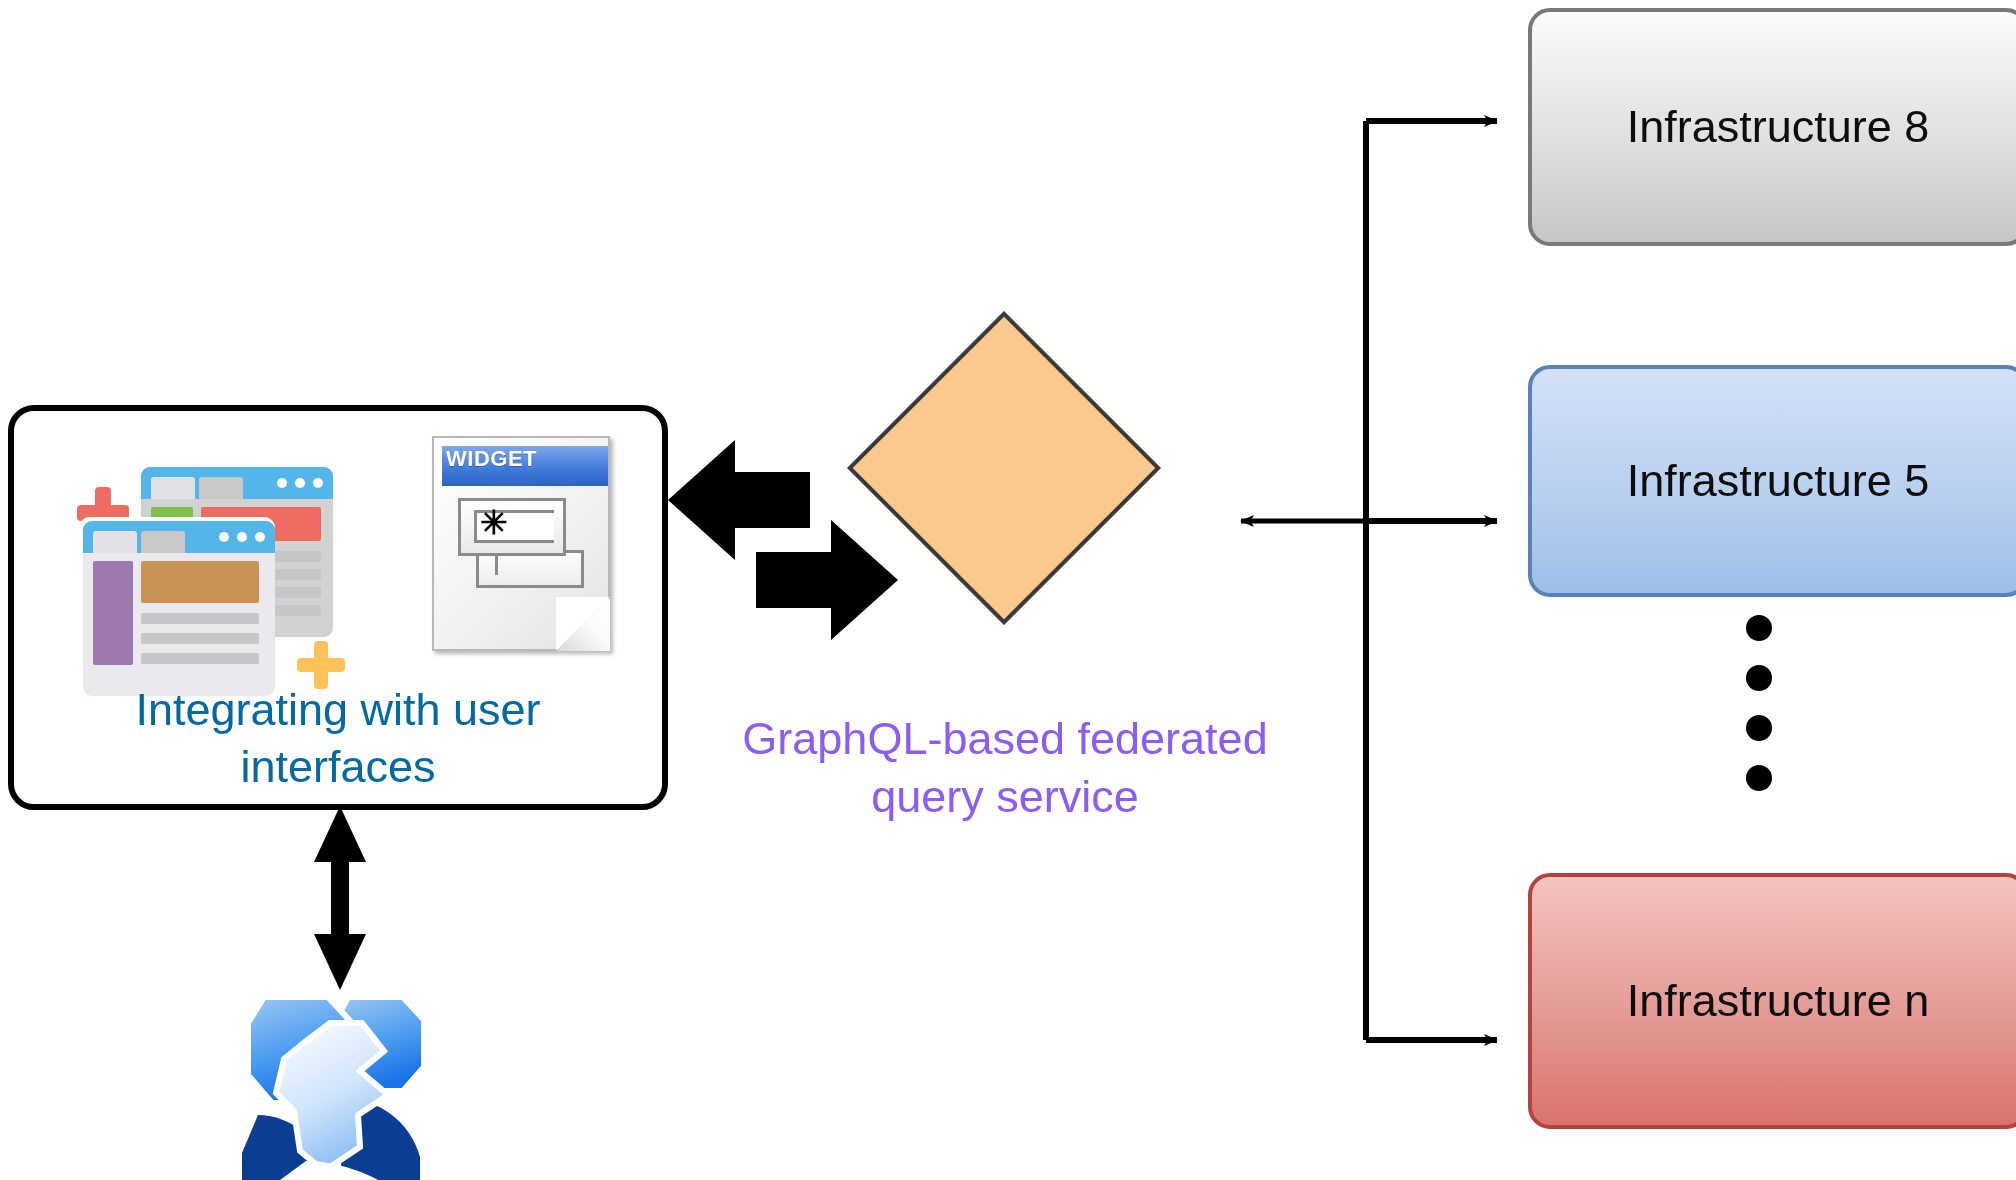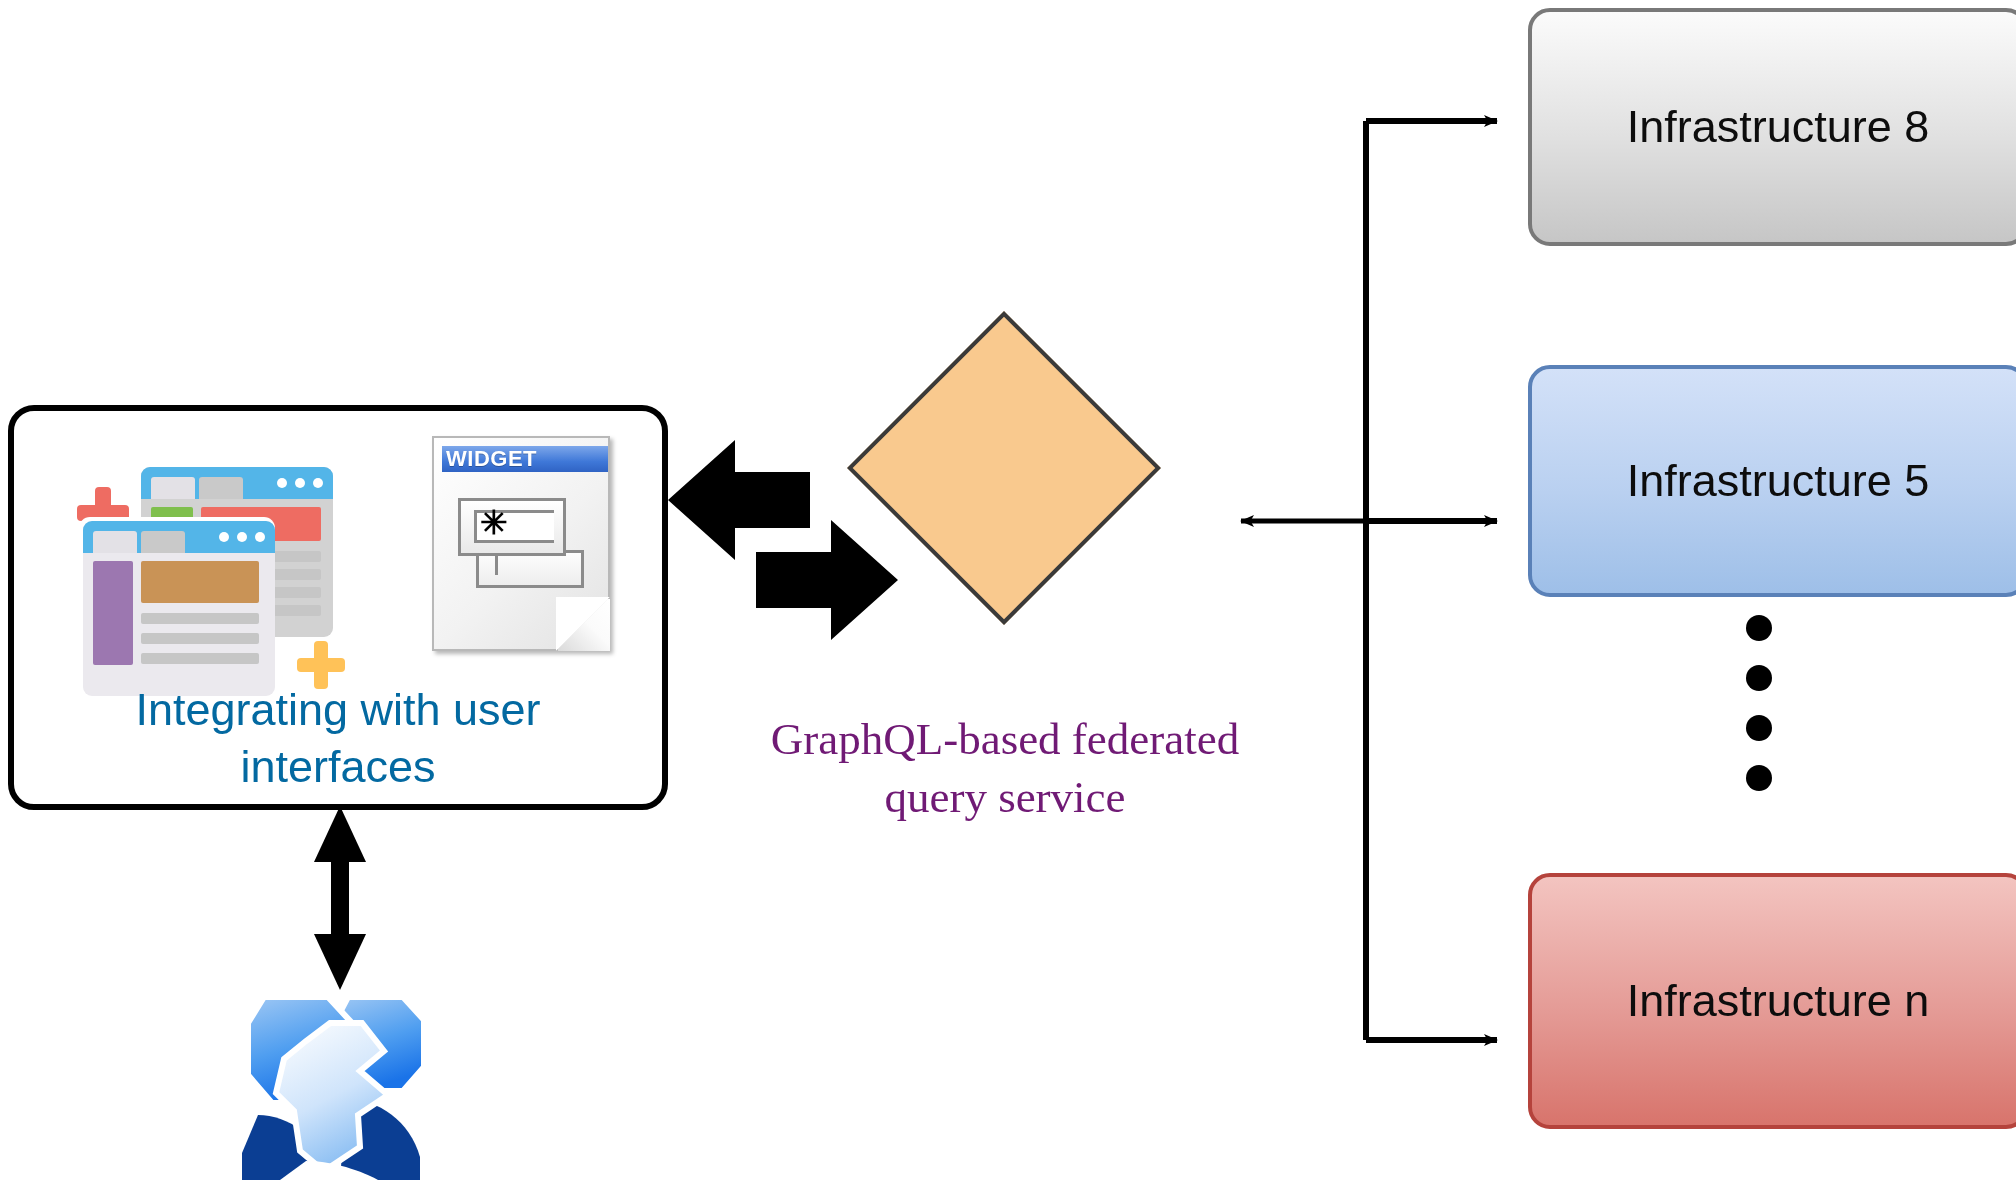--- a/index.html
+++ b/index.html
@@ -69,21 +69,21 @@
 
   
   .doc-icon {
     position: absolute; left: 418px; top: 25px; width: 178px; height: 215px;
     background: linear-gradient(135deg,#ffffff 0%, #f2f2f2 55%, #e2e2e2 100%);
     border: 2px solid #b8b8b8;
     box-shadow: 3px 3px 4px rgba(0,0,0,0.28);
     box-sizing: border-box;
   }
   .doc-title {
-    position: absolute; left: 8px; top: 8px; right: 0; height: 26px;
+    position: absolute; left: 8px; top: 8px; right: 0; height: 40px;
     background: linear-gradient(180deg,#7da7ea 0%,#3f78d8 60%,#2f63c4 100%);
     color: #ffffff; font-size: 22px; font-weight: bold; line-height: 26px;
     padding-left: 4px; letter-spacing: 0.5px; box-sizing: border-box;
     text-shadow: 0 1px 0 rgba(0,0,0,0.25);
     font-family: "Liberation Sans", sans-serif;
   }
   .doc-w1 { position:absolute; left: 24px; top: 60px; width: 108px; height: 58px;
             background: linear-gradient(180deg,#ffffff,#e9e9e9); border: 3px solid #8b8b8b; box-sizing: border-box;}
   .doc-w2 { position:absolute; left: 40px; top: 72px; width: 80px; height: 33px;
             background: #ffffff; border: 3px solid #8b8b8b; border-right: none; box-sizing: border-box;}
@@ -103,23 +103,22 @@
   }
 
   
   .diamond {
     position:absolute; left: 893px; top: 357px; width: 222px; height: 222px;
     background: #f9c98e; border: 4px solid #3a3a3a; transform: rotate(45deg);
     box-sizing: border-box;
   }
   .diamond-label {
     position:absolute; left: 690px; top: 710px; width: 630px;
-    text-align:center; font-size: 45px; line-height: 58px; color: #701a75;
+    text-align:center; font-size: 45px; line-height: 58px; color: #8b5cf6;
     white-space: pre-line;
-    font-family: Liberation Serif, serif;
   }
 
   
   .inf-box {
     position:absolute; border-radius: 22px; box-sizing: border-box;
     display:flex; align-items:center; justify-content:center;
     font-size: 45px; color: #0d0d0d;
   }
   .inf1 {
     left: 1528px; top: 8px; width: 500px; height: 238px;

